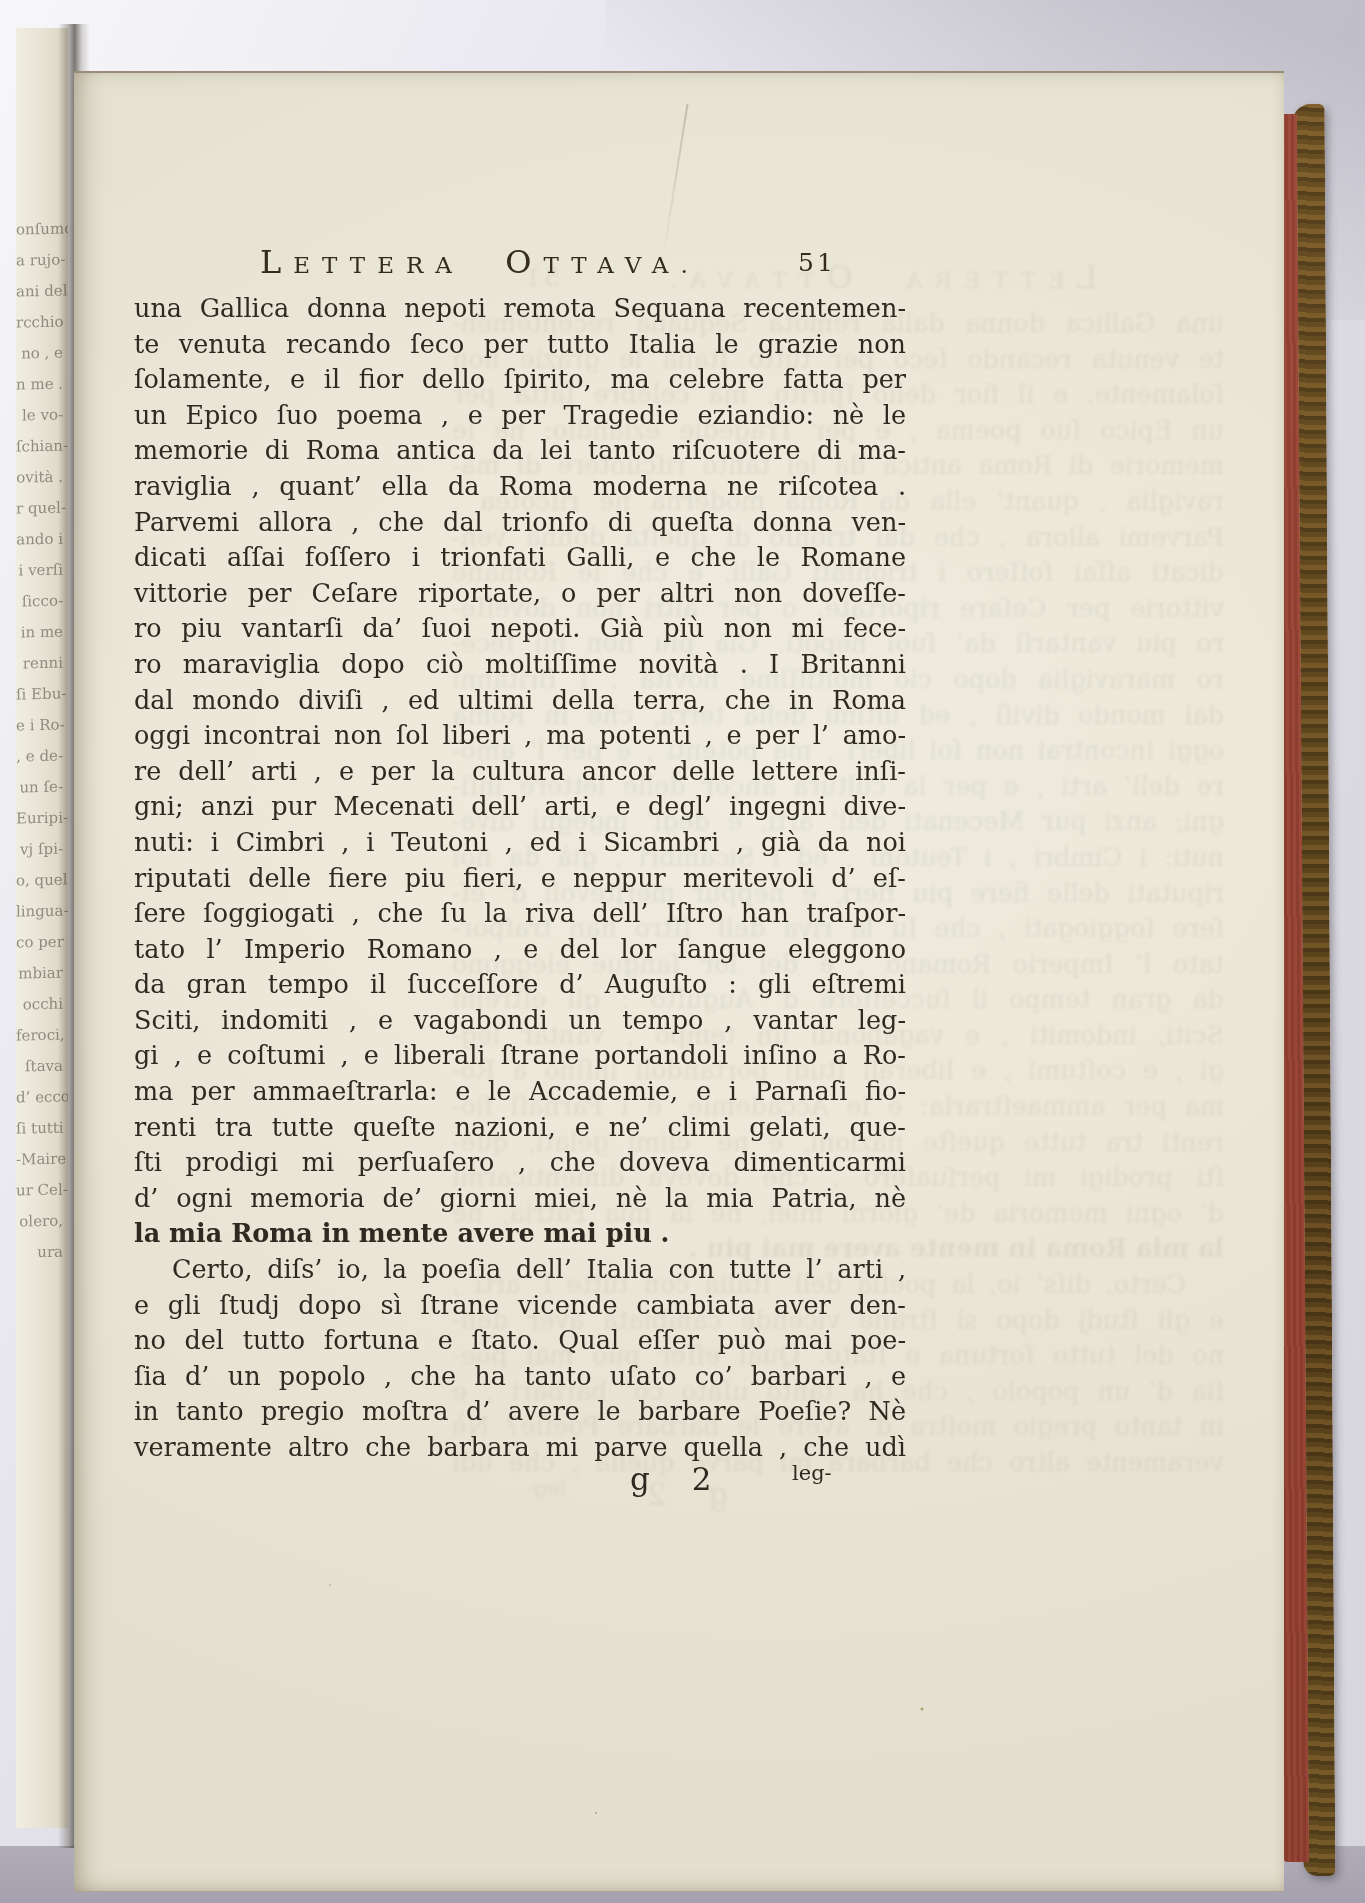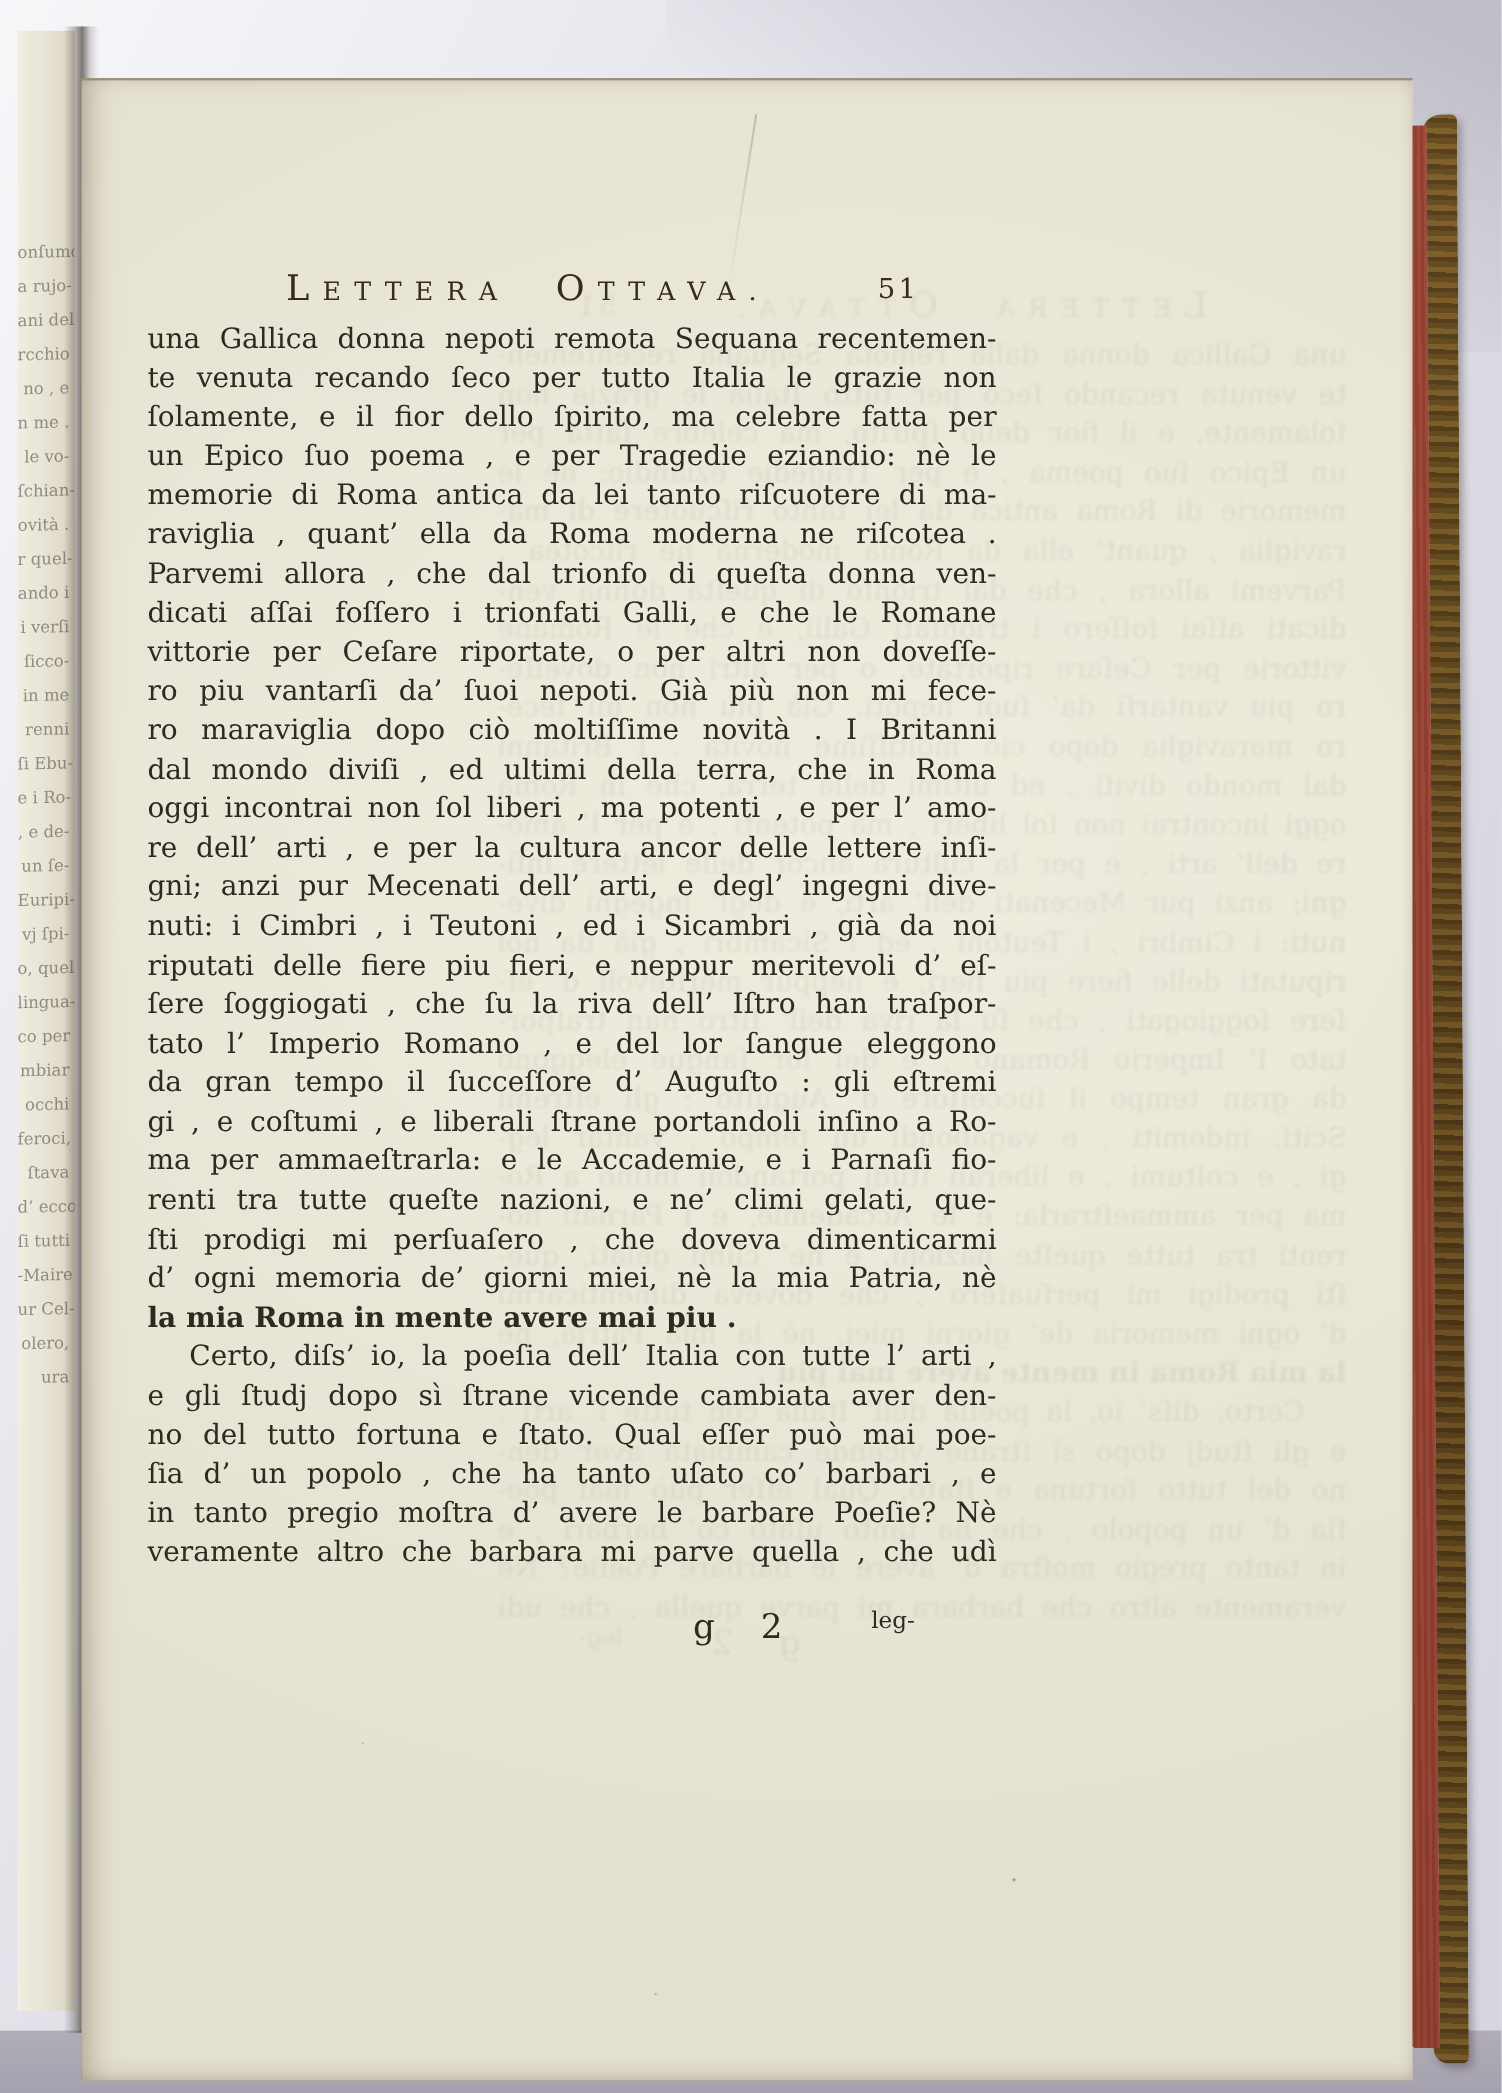--- a/index.html
+++ b/index.html
@@ -196,20 +196,21 @@
           <div class="line">ro maraviglia dopo ciò moltiſſime novità . I Britanni</div>
           <div class="line">dal mondo diviſi , ed ultimi della terra, che in Roma</div>
           <div class="line">oggi incontrai non ſol liberi , ma potenti , e per l’ amo-</div>
           <div class="line">re dell’ arti , e per la cultura ancor delle lettere inſi-</div>
           <div class="line">gni; anzi pur Mecenati dell’ arti, e degl’ ingegni dive-</div>
           <div class="line">nuti: i Cimbri , i Teutoni , ed i Sicambri , già da noi</div>
           <div class="line">riputati delle fiere piu fieri, e neppur meritevoli d’ eſ-</div>
           <div class="line">ſere ſoggiogati , che ſu la riva dell’ Iſtro han traſpor-</div>
           <div class="line">tato l’ Imperio Romano , e del lor ſangue eleggono</div>
           <div class="line">da gran tempo il ſucceſſore d’ Auguſto : gli eſtremi</div>
+          <div class="line">Sciti, indomiti , e vagabondi un tempo , vantar leg-</div>
           <div class="line">gi , e coſtumi , e liberali ſtrane portandoli inſino a Ro-</div>
           <div class="line">ma per ammaeſtrarla: e le Accademie, e i Parnaſi fio-</div>
           <div class="line">renti tra tutte queſte nazioni, e ne’ climi gelati, que-</div>
           <div class="line">ſti prodigi mi perſuaſero , che doveva dimenticarmi</div>
           <div class="line">d’ ogni memoria de’ giorni miei, nè la mia Patria, nè</div>
           <div class="line short">la mia Roma in mente avere mai piu .</div>
           <div class="line indent">Certo, diſs’ io, la poeſia dell’ Italia con tutte l’ arti ,</div>
           <div class="line">e gli ſtudj dopo sì ſtrane vicende cambiata aver den-</div>
           <div class="line">no del tutto fortuna e ſtato. Qual eſſer può mai poe-</div>
           <div class="line">ſia d’ un popolo , che ha tanto uſato co’ barbari , e</div>

